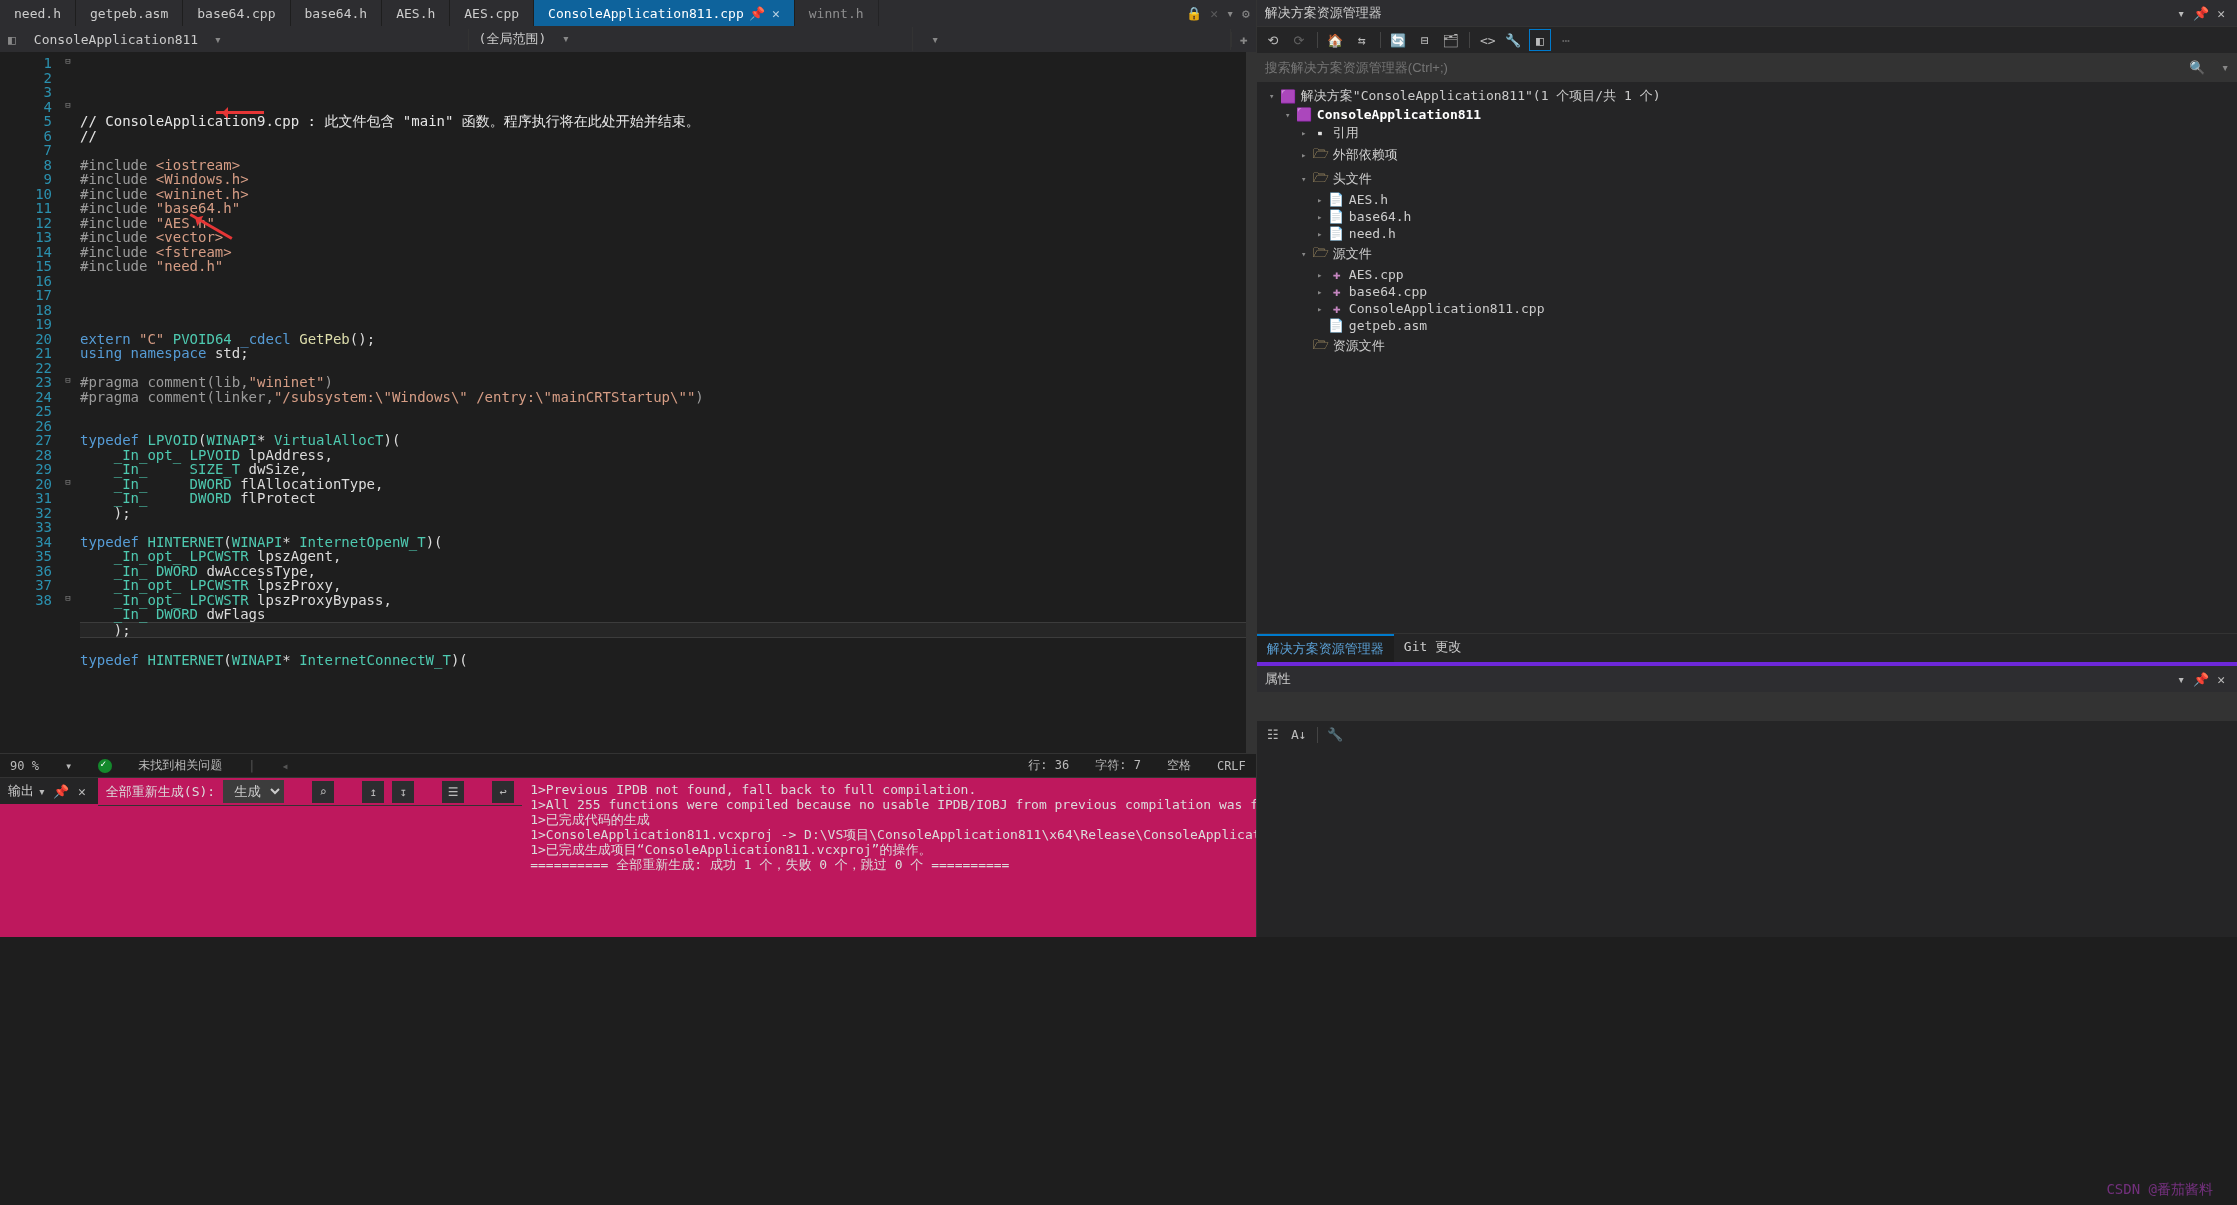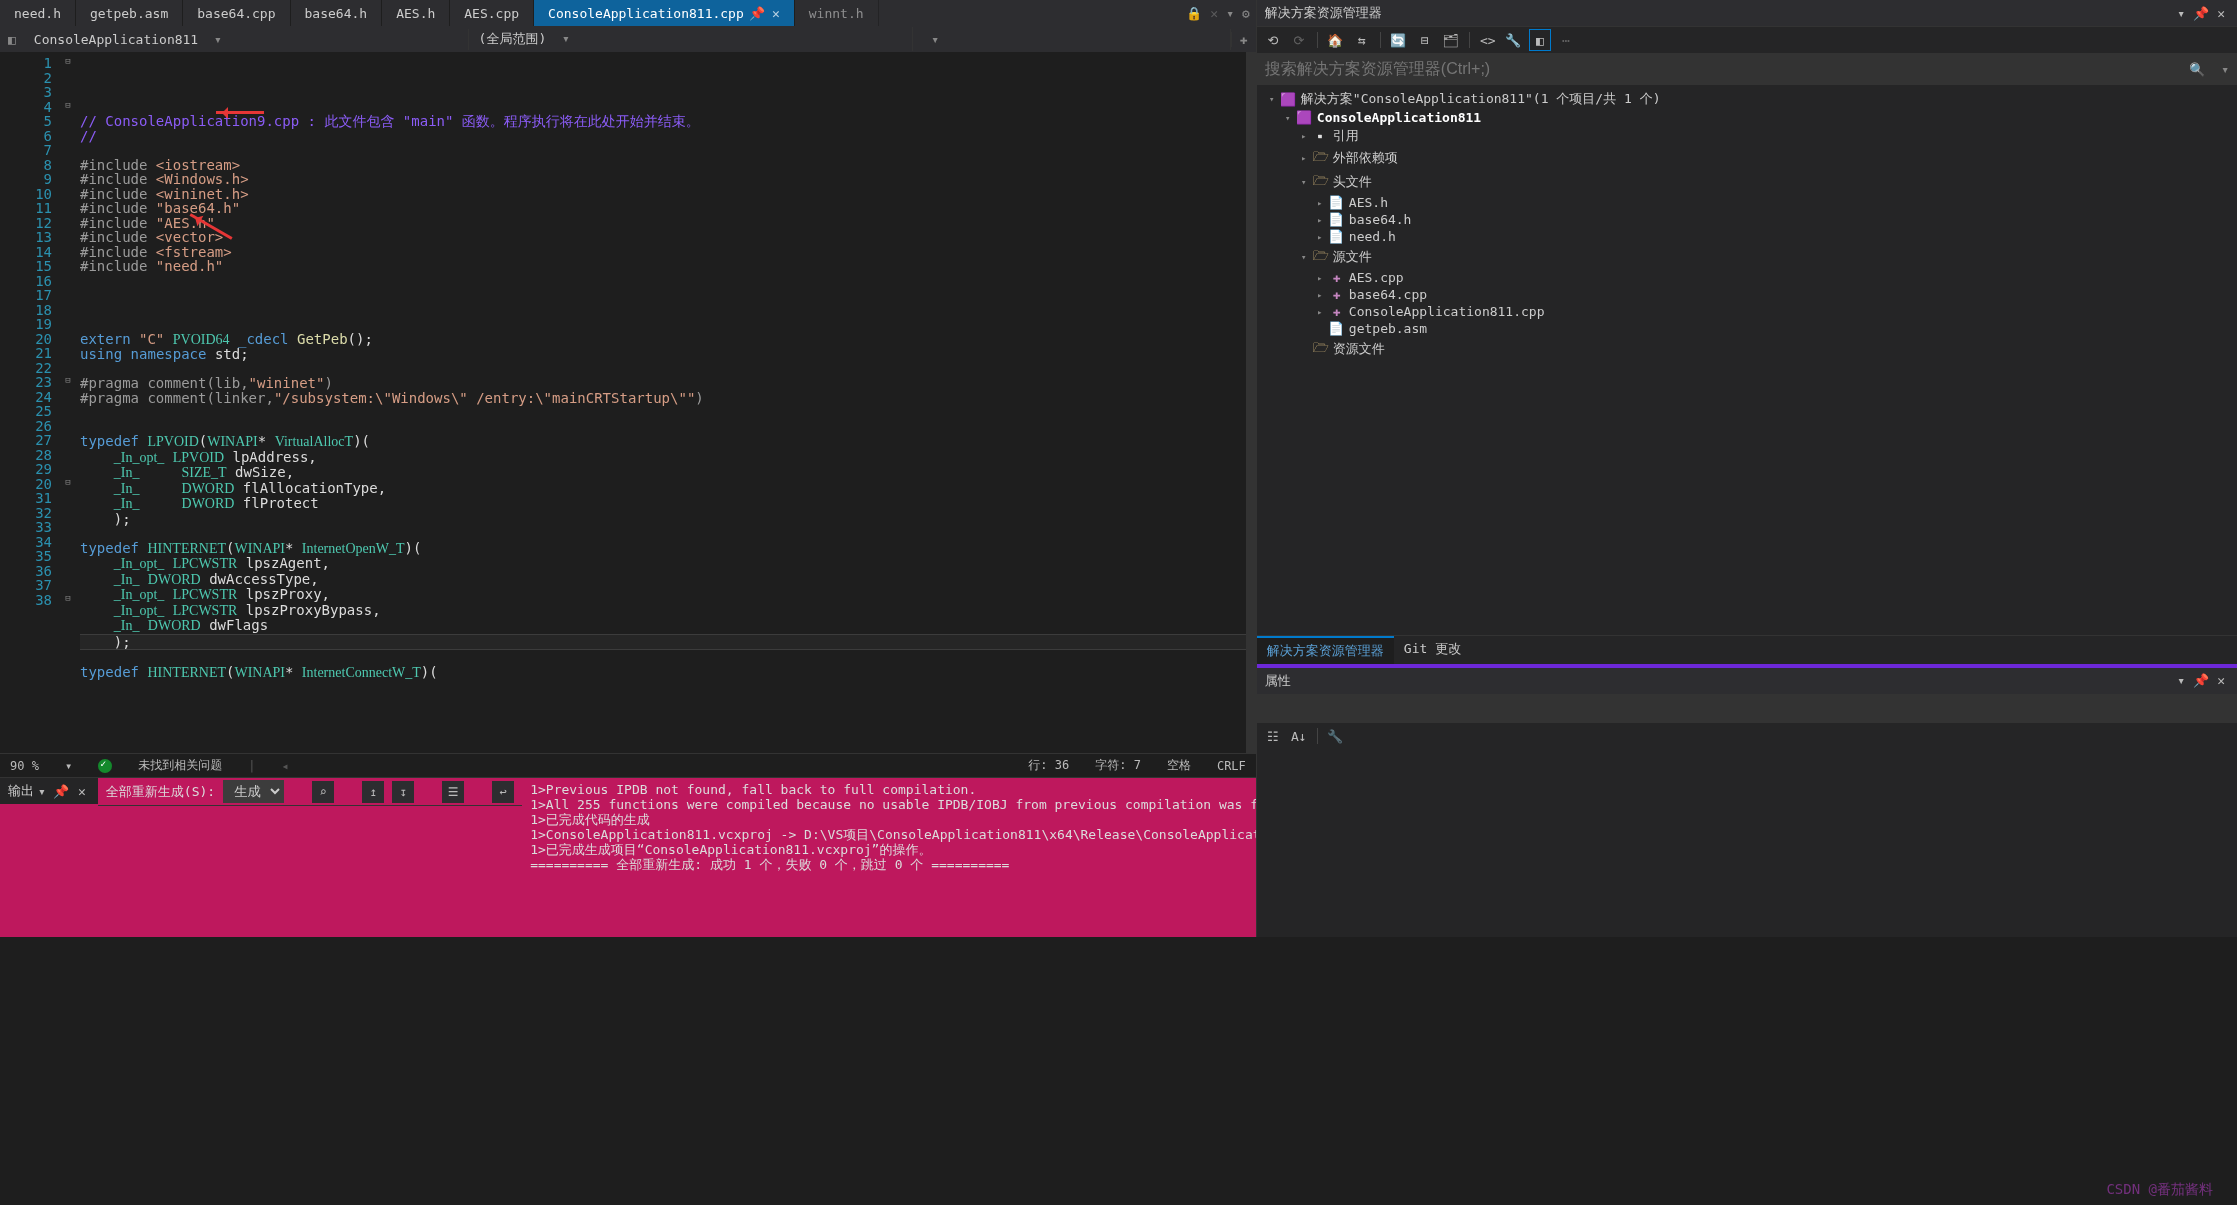--- a/index.html
+++ b/index.html
@@ -21,21 +21,21 @@
 .plus-icon { padding:0 8px; color:#888; border-left:1px solid #333; }
 
 
 .editor-wrap { flex:1; display:flex; background:#1e1e1e; position:relative; overflow:hidden; }
 .gutter { width:60px; text-align:right; padding:4px 8px 4px 0; color:#2b91af; background:#1e1e1e; font-family:Consolas,monospace; font-size:14px; line-height:14.5px;}
 .gutter .ln { display:block; }
 .fold-col { width:16px; padding-top:4px; color:#888; }
 .fold-col span { display:block; height:14.5px; font-size:9px; text-align:center; }
 .code { flex:1; padding:4px 0 4px 4px; font-family:Consolas,monospace; font-size:14px; line-height:14.5px; white-space:pre; position:relative; }
 .code .line { display:block; min-height:14.5px; }
-.c-green{color:#8b5cf6;} .c-gray{color:#9b9b9b;} .c-str{color:#d69d85;} .c-kw{color:#569cd6;} .c-type{color:#4ec9b0;font-family:Liberation Serif, serif;} .c-fn{color:#dcdcaa;}
+.c-green{color:#e5e5e5;} .c-gray{color:#9b9b9b;} .c-str{color:#d69d85;} .c-kw{color:#569cd6;} .c-type{color:#4ec9b0;} .c-fn{color:#dcdcaa;}
 .margin-bar { position:absolute; right:0; top:0; width:10px; height:100%; background:#333; }
 .arrow-red { position:absolute; width:60px; height:12px; }
 .arrow-red::before { content:""; position:absolute; right:12px; top:4px; width:48px; height:3px; background:#e63636; }
 .arrow-red::after { content:""; position:absolute; left:0; top:0; border:6px solid transparent; border-right-color:#e63636; }
 .cursor-line { background:rgba(255,255,255,.04); border:1px solid #3c3c3c; border-left:none; border-right:none; }
 
 .editor-status { height:24px; background:#1e1e1e; display:flex; align-items:center; gap:26px; padding:0 10px; color:#bbb; font-size:12px; border-top:1px solid #333;}
 .editor-status .spacer{flex:1;}
 .ok-icon{display:inline-block;width:14px;height:14px;border-radius:50%;background:#14892c;position:relative;}
 .ok-icon::after{content:"✓";color:#fff;font-size:10px;position:absolute;left:2px;top:-1px;}
@@ -52,21 +52,21 @@
 
 
 .panel-title { height:26px; background:#2d2d30; display:flex; align-items:center; padding:0 8px; color:#ccc; }
 .panel-title .spacer{flex:1;}
 .panel-title .btn{ padding:0 4px; color:#bbb; }
 .panel-toolbar { height:28px; display:flex; align-items:center; gap:6px; padding:0 6px; border-top:1px solid #333; border-bottom:1px solid #333; }
 .panel-toolbar .ico { width:20px; height:20px; color:#bbb; display:flex; align-items:center; justify-content:center; font-size:13px; }
 .panel-toolbar .ico.boxed { outline:1px solid #007acc; }
 .panel-toolbar .sep { width:1px; height:16px; background:#444; margin:0 2px; }
 .search { display:flex; align-items:center; background:#333; margin:0; border-bottom:1px solid #333; }
-.search input { flex:1; background:transparent; border:0; color:#ccc; padding:6px 8px; outline:none; font-size:16px;}
+.search input { flex:1; background:transparent; border:0; color:#ccc; padding:6px 8px; outline:none; font-size:13px;}
 .search .ico { padding:0 8px; color:#888; }
 .tree { padding:4px 0 4px 6px; font-size:13px; }
 .tree .row { display:flex; align-items:center; gap:4px; padding:1px 0; color:#ccc; white-space:nowrap;}
 .tree .indent0{padding-left:4px;} .tree .indent1{padding-left:20px;} .tree .indent2{padding-left:36px;} .tree .indent3{padding-left:52px;}
 .tw { width:10px; color:#888; font-size:9px; text-align:center; }
 .ficon{ width:16px; text-align:center; }
 .tree .bold{font-weight:bold;color:#fff;}
 .panel-tabs { display:flex; background:#252526; border-top:1px solid #333; }
 .panel-tabs .ptab { padding:4px 10px; color:#ccc; cursor:pointer; }
 .panel-tabs .ptab.active { background:#1e1e1e; color:#5a9fd4; border-top:2px solid #007acc; }

